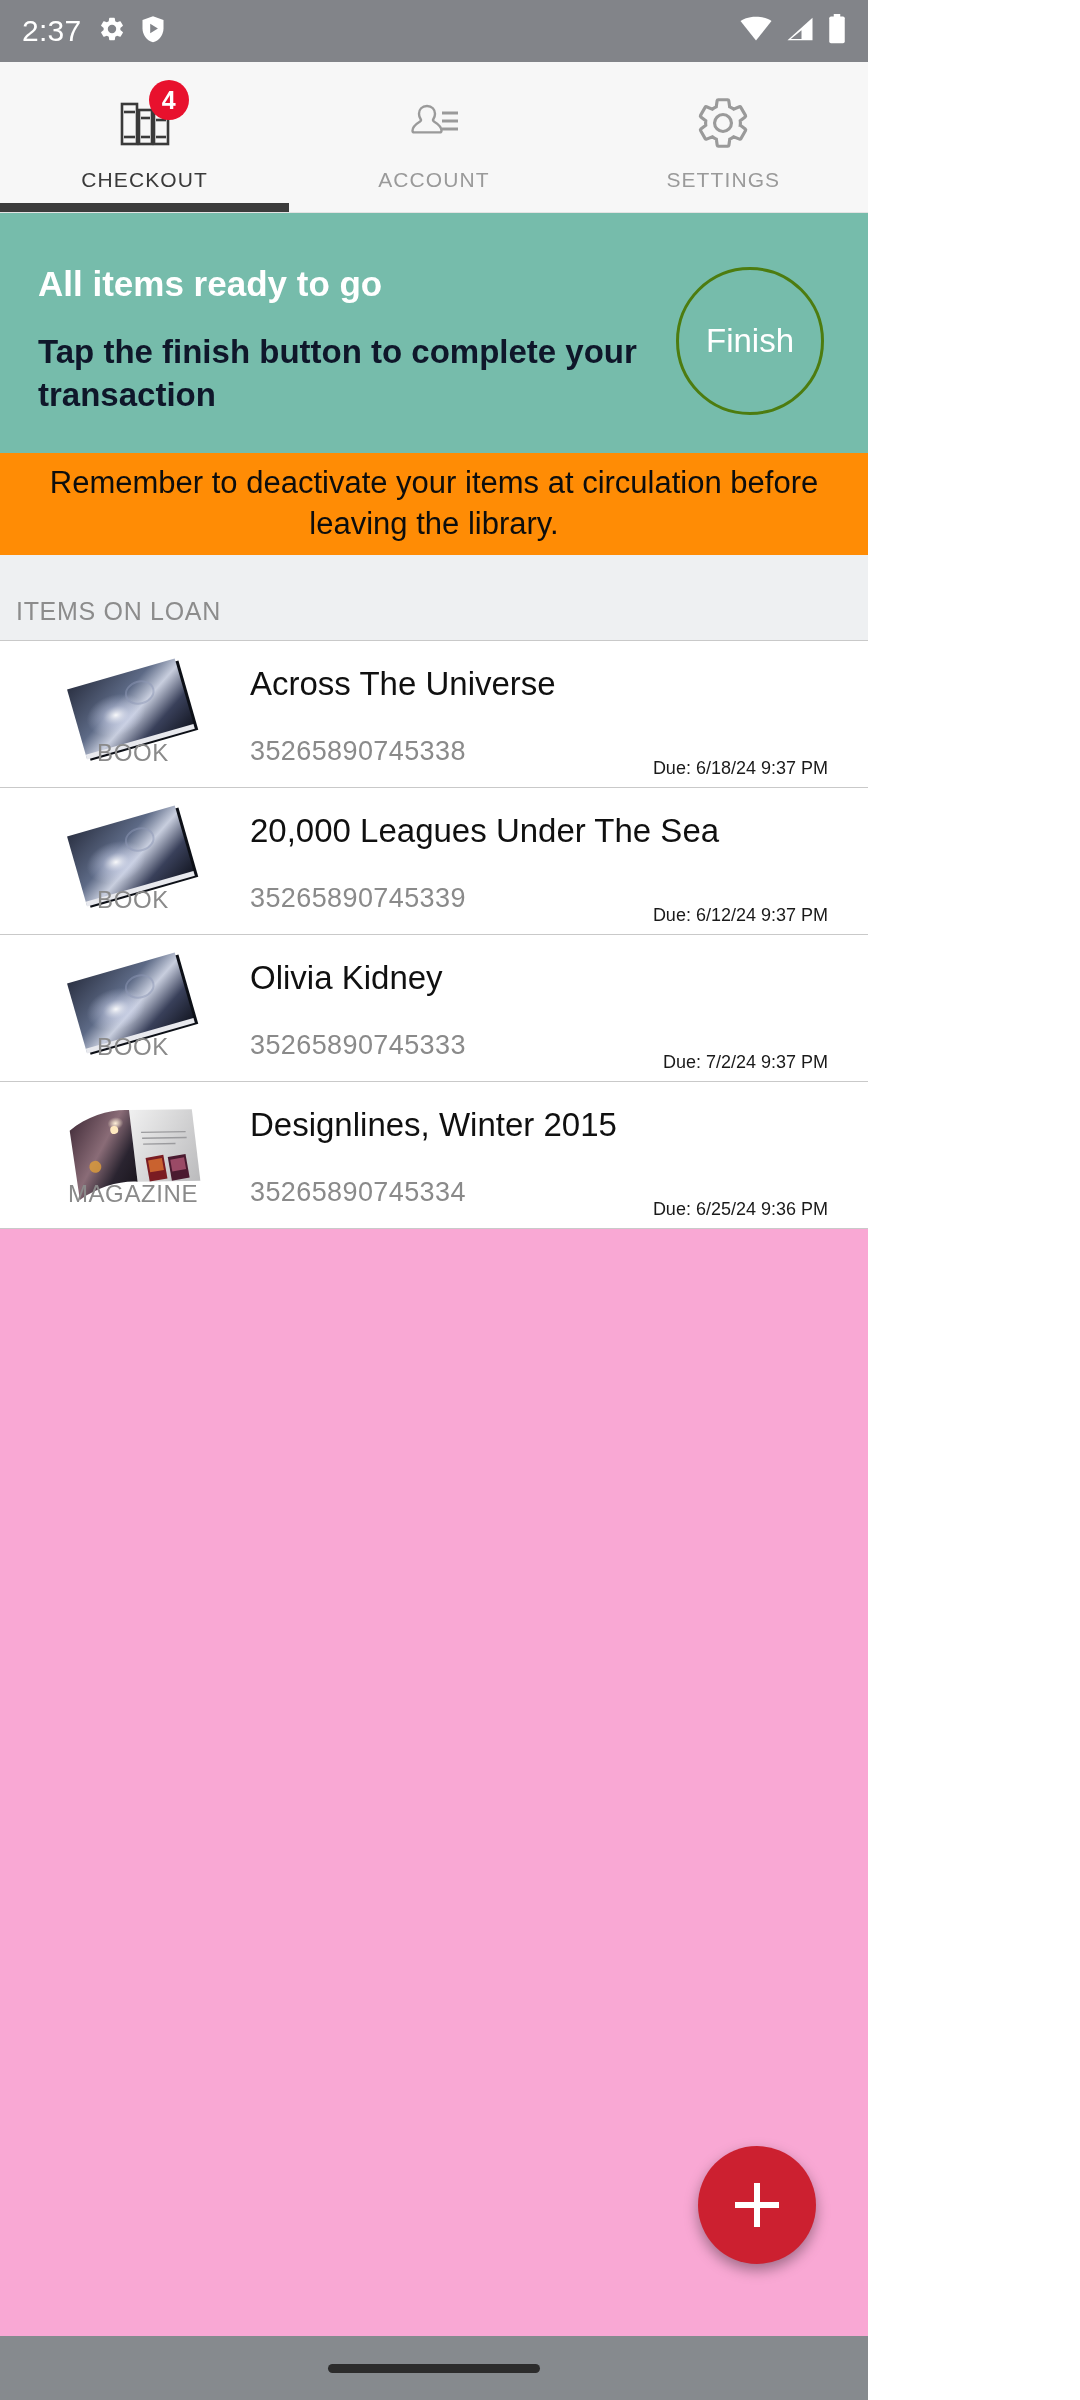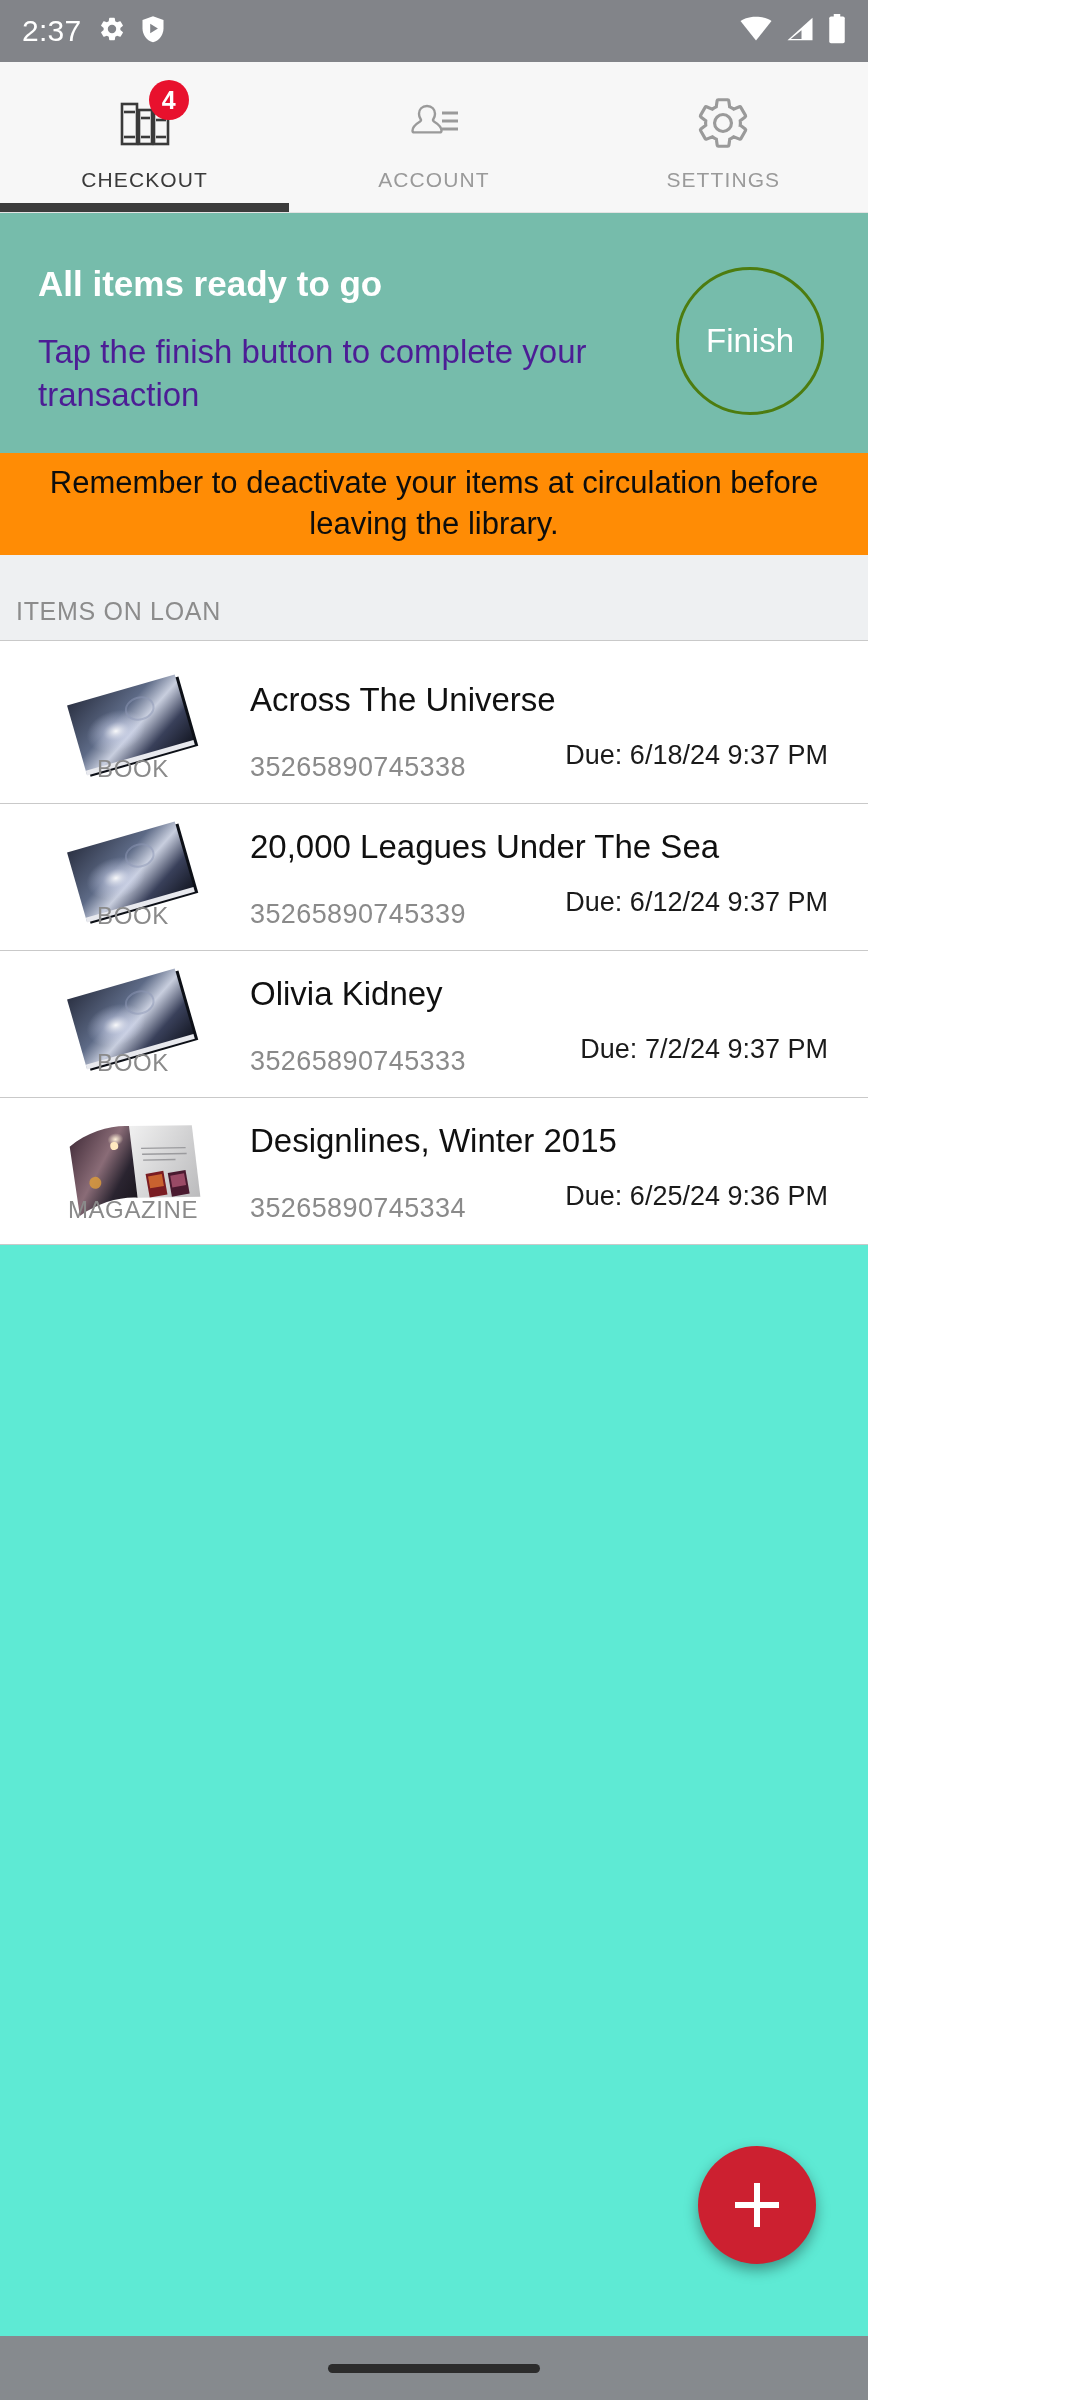--- a/index.html
+++ b/index.html
@@ -118,24 +118,24 @@
   }
   .hero-text { flex: 1 1 auto; padding-right: 24px; }
   .hero-title {
     color: #ffffff;
     font-size: 35px;
     font-weight: bold;
     line-height: 1.1;
     margin-bottom: 26px;
   }
   .hero-sub {
-    color: #4c1d95;
+    color: #0f172a;
     font-size: 33px;
     line-height: 1.32;
-    font-weight: normal;
+    font-weight: bold;
   }
   .finish-btn {
     flex: 0 0 auto;
     width: 142px;
     height: 142px;
     border-radius: 50%;
     border: 3px solid #4d7c0f;
     color: #ffffff;
     font-size: 33px;
     display: flex;
@@ -176,24 +176,23 @@
   }
   .section-head-label {
     font-size: 25px;
     color: #8c8c8c;
     letter-spacing: 0.7px;
   }
 
   
   .list {
     flex: 1 1 auto;
-    background: #5eead4;
+    background: #f9a8d4;
     overflow: hidden;
     position: relative;
-    margin-top: 16px;
   }
   .item {
     background: #ffffff;
     height: 147px;
     box-sizing: border-box;
     position: relative;
     border-bottom: 1px solid #c9c9c9;
     padding: 0 38px 0 38px;
   }
   .item-title {
@@ -218,22 +217,22 @@
     position: absolute;
     left: 250px;
     bottom: 20px;
     font-size: 27px;
     color: #8a8a8a;
     letter-spacing: 0.4px;
   }
   .item-due {
     position: absolute;
     right: 40px;
-    bottom: 32px;
-    font-size: 27px;
+    bottom: 8px;
+    font-size: 18px;
     color: #1a1a1a;
     white-space: nowrap;
   }
 
   
   .thumb {
     position: absolute;
     left: 48px;
     top: 12px;
     width: 170px;

